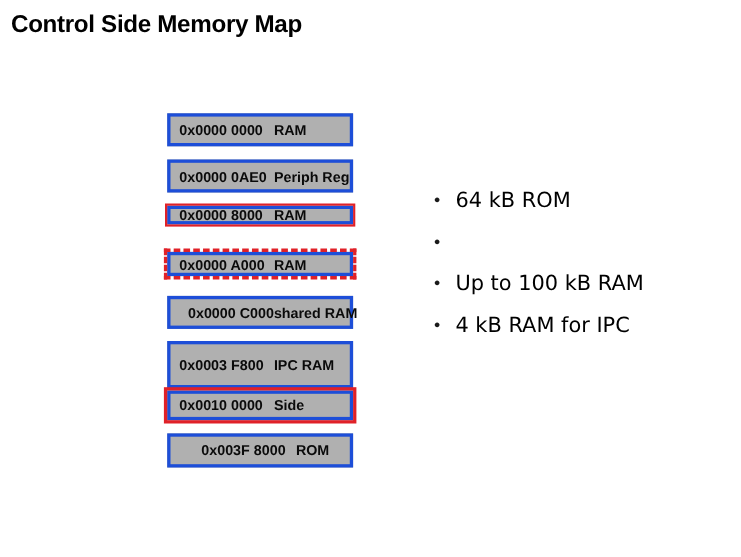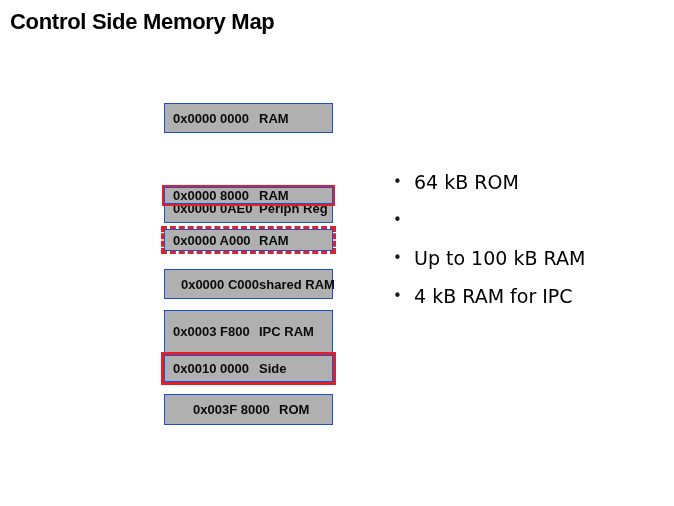--- a/index.html
+++ b/index.html
@@ -28,39 +28,39 @@
   }
   
   .mem-stack {
     position: absolute;
     left: 152px;
     top: 0;
     width: 169px;
   }
   .mem-block {
     position: absolute;
-    left: 12px;
+    left: 0;
     width: 169px;
     box-sizing: border-box;
     background: #b0b0b0;
-    border: 1px solid #1d4ed8;
+    border: 3px solid #1d4ed8;
     display: flex;
     align-items: center;
     padding-left: 8px;
     font-size: 13px;
     font-weight: bold;
     color: #0a0a0a;
     white-space: nowrap;
   }
   .mem-block .addr {
     width: 86px;
     flex: none;
   }
   .block-1 { top: 103px; height: 30px; }
-  .block-2 { top: 145px; height: 30px; margin-top: 48px; }
+  .block-2 { top: 145px; height: 30px; }
   .block-3 { top: 187px; height: 17px; outline: 2px solid #e02128; }
   .block-4 { top: 229px; height: 22px; outline: 3px dashed #e02128; }
   .block-5 { top: 269px; height: 30px; text-align: right; }
   .block-6 { top: 310px; height: 43px; }
   .block-7 { top: 355px; height: 27px; outline: 3px solid #e02128; }
   .block-8 { top: 394px; height: 31px; padding-left: 28px; }
   
   .feature-list {
     position: absolute;
     left: 393px;

